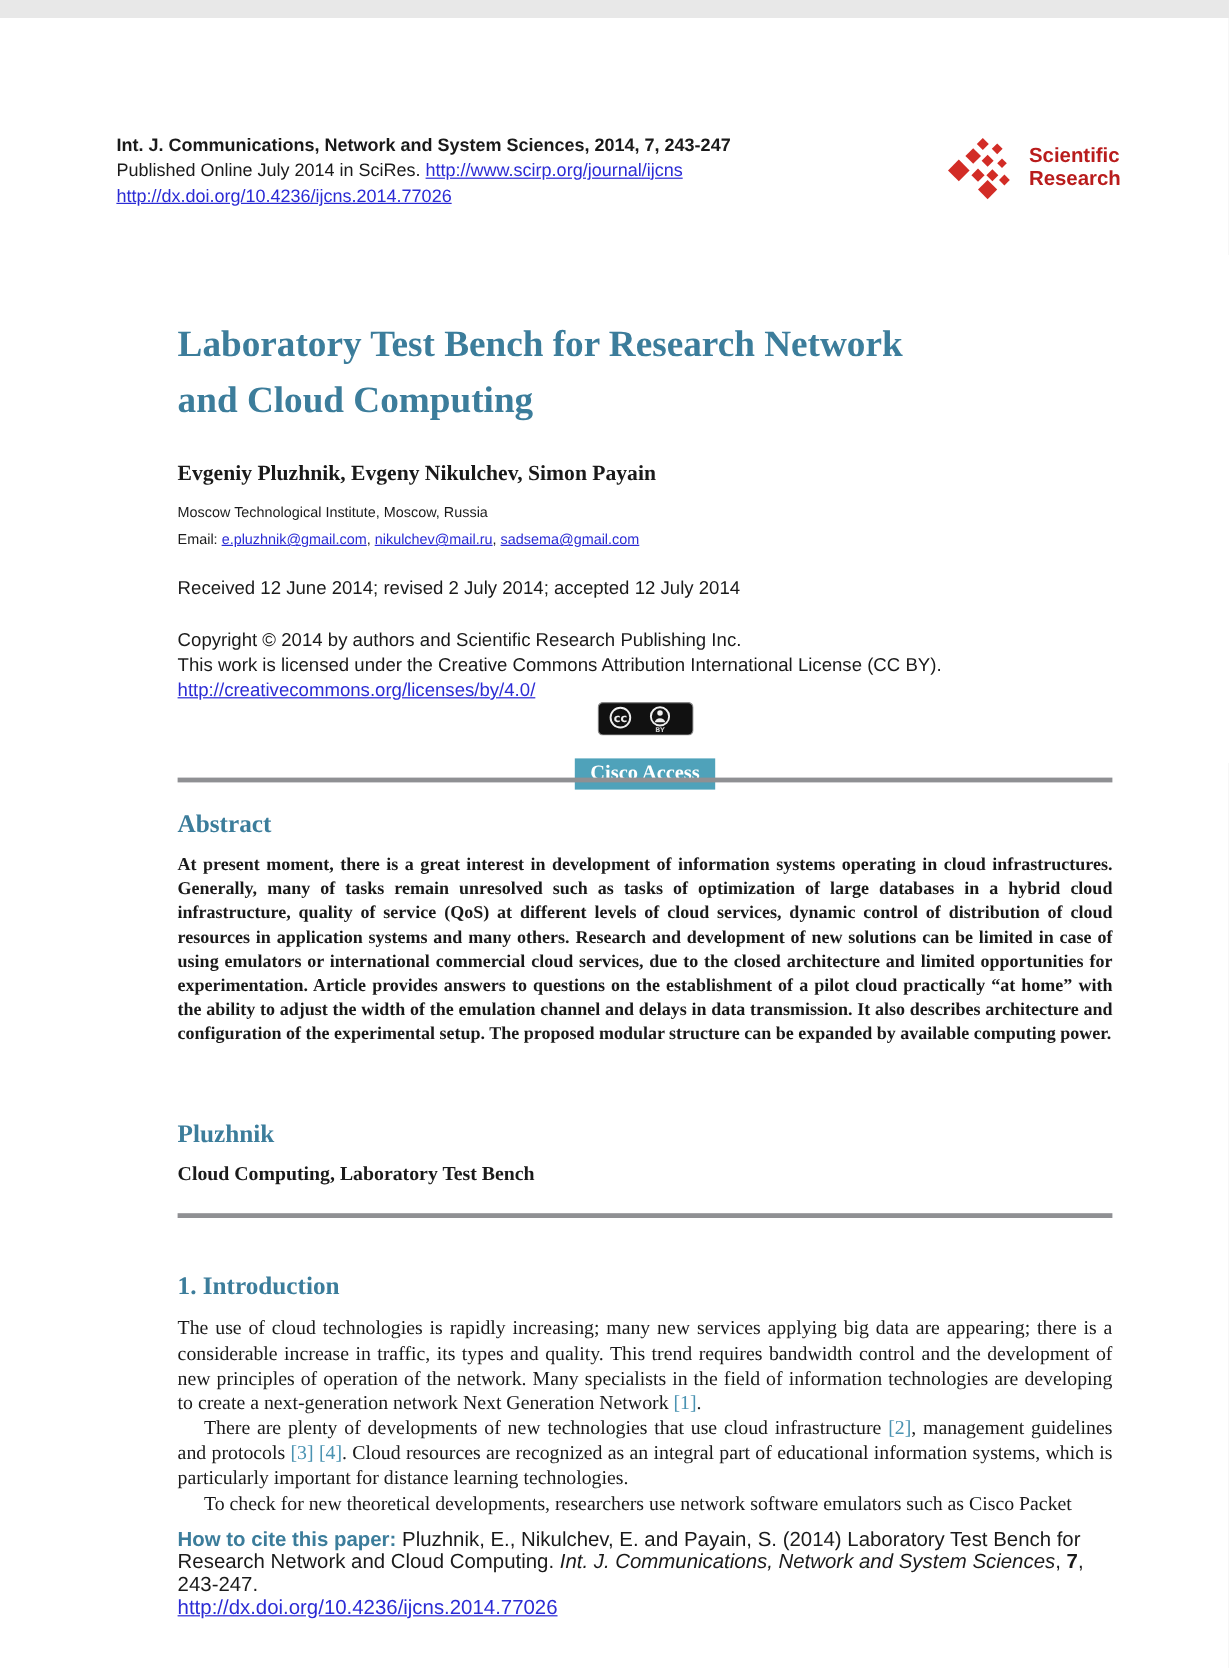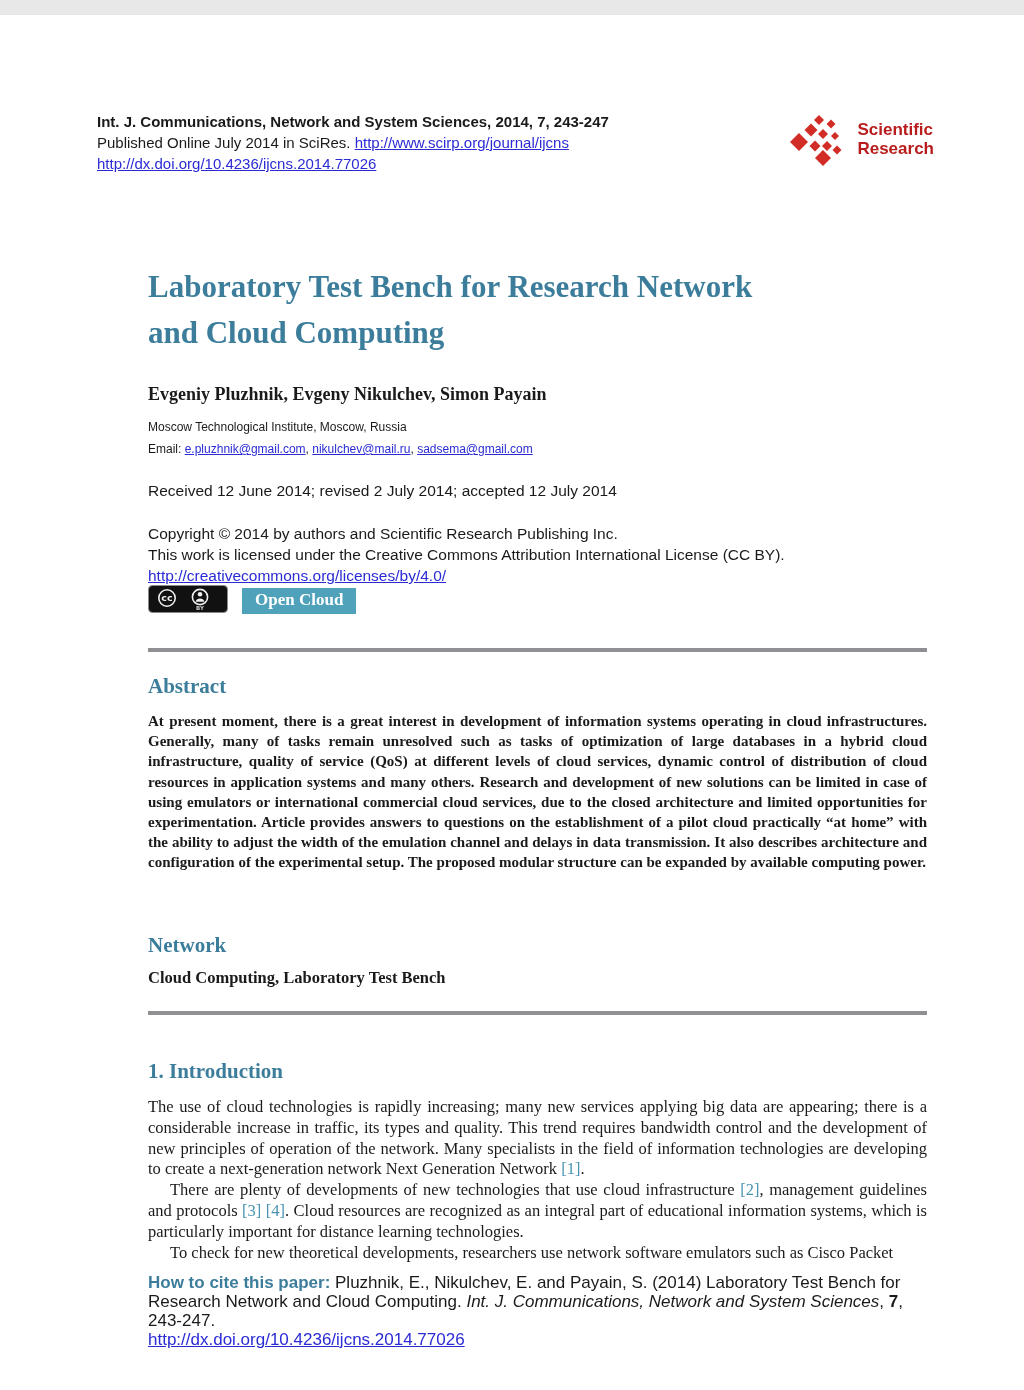--- a/index.html
+++ b/index.html
@@ -22,21 +22,21 @@
 
   
   .col { position:absolute; left:148px; width:779px; }
 
   .title { top:249px; width:660px; font-size:31px; font-weight:bold; color:#3c7d9b; line-height:46px; }
   .authors { top:369px; font-size:18px; font-weight:bold; }
   .affil-block { top:401px; font-size:12px; line-height:22px; }
   .received { top:467px; font-size:15.5px; }
   .copyright { top:508px; font-size:15.5px; line-height:21px; }
 
-  .badges { top:570px; display:flex; align-items:center; gap:14px; }
+  .badges { top:570px; display:flex; align-items:center; gap:14px;flex-direction:column; }
   .cc-badge { display:block; cursor:pointer; }
   .open-access {
     background:#4fa2ba; color:#ffffff; font-weight:bold; font-size:17px;
     padding:2px 13px 4px 13px; cursor:pointer;
     font-family:"Liberation Serif","DejaVu Serif",serif;
   }
 
   .rule { height:4px; background:#8f9093; }
   .rule1 { top:633px; }
   .rule2 { top:996px; }
@@ -116,29 +116,29 @@
       <svg width="80" height="28" viewBox="0 0 80 28">
         <rect x="0.5" y="0.5" width="79" height="27" rx="4" fill="#111111" stroke="#8a8a8a"></rect>
         <circle cx="19" cy="13" r="8.2" fill="none" stroke="#eeeeee" stroke-width="1.6"></circle>
         <text x="19" y="16.4" font-size="9.5" font-weight="bold" fill="#eeeeee" text-anchor="middle" font-family="DejaVu Sans, sans-serif">cc</text>
         <circle cx="52" cy="12" r="7.6" fill="none" stroke="#eeeeee" stroke-width="1.6"></circle>
         <circle cx="52" cy="9.2" r="2.3" fill="#eeeeee"></circle>
         <path d="M47.6 16.8 a4.6 4.6 0 0 1 8.8 0 z" fill="#eeeeee"></path>
         <text x="52" y="25.4" font-size="5.5" font-weight="bold" fill="#cccccc" text-anchor="middle" font-family="DejaVu Sans, sans-serif">BY</text>
       </svg>
     </span>
-    <span class="open-access">Open Cloud</span>
+    <span class="open-access">Cisco Access</span>
   </div>
 
   <div class="col rule rule1"></div>
 
   <div class="col sec-head abstract-head serif">Abstract</div>
   <div class="col abstract-body serif">At present moment, there is a great interest in development of information systems operating in cloud infrastructures. Generally, many of tasks remain unresolved such as tasks of optimization of large databases in a hybrid cloud infrastructure, quality of service (QoS) at different levels of cloud services, dynamic control of distribution of cloud resources in application systems and many others. Research and development of new solutions can be limited in case of using emulators or international commercial cloud services, due to the closed architecture and limited opportunities for experimentation. Article provides answers to questions on the establishment of a pilot cloud practically “at home” with the ability to adjust the width of the emulation channel and delays in data transmission. It also describes architecture and configuration of the experimental setup. The proposed modular structure can be expanded by available computing power.</div>
 
-  <div class="col sec-head keywords-head serif">Network</div>
+  <div class="col sec-head keywords-head serif">Pluzhnik</div>
   <div class="col keywords-body serif">Cloud Computing, Laboratory Test Bench</div>
 
   <div class="col rule rule2"></div>
 
   <div class="col sec-head intro-head serif">1. Introduction</div>
   <div class="col intro-body serif">
     <p><span class="r-plain">The use of cloud technologies is rapidly increasing; many new services applying big data are appearing; there is a considerable increase in traffic, its types and quality. This trend requires bandwidth control and the development of new principles of operation of the network. Many specialists in the field of information technologies are developing to create a next-generation network Next Generation Network </span><span class="r-ref">[1]</span><span class="r-plain">.</span></p>
     <p class="indent"><span class="r-plain">There are plenty of developments of new technologies that use cloud infrastructure </span><span class="r-ref">[2]</span><span class="r-plain">, management guidelines and protocols </span><span class="r-ref">[3] [4]</span><span class="r-plain">. Cloud resources are recognized as an integral part of educational information systems, which is particularly important for distance learning technologies.</span></p>
     <p class="indent"><span class="r-plain">To check for new theoretical developments, researchers use network software emulators such as Cisco Packet</span></p>
   </div>

